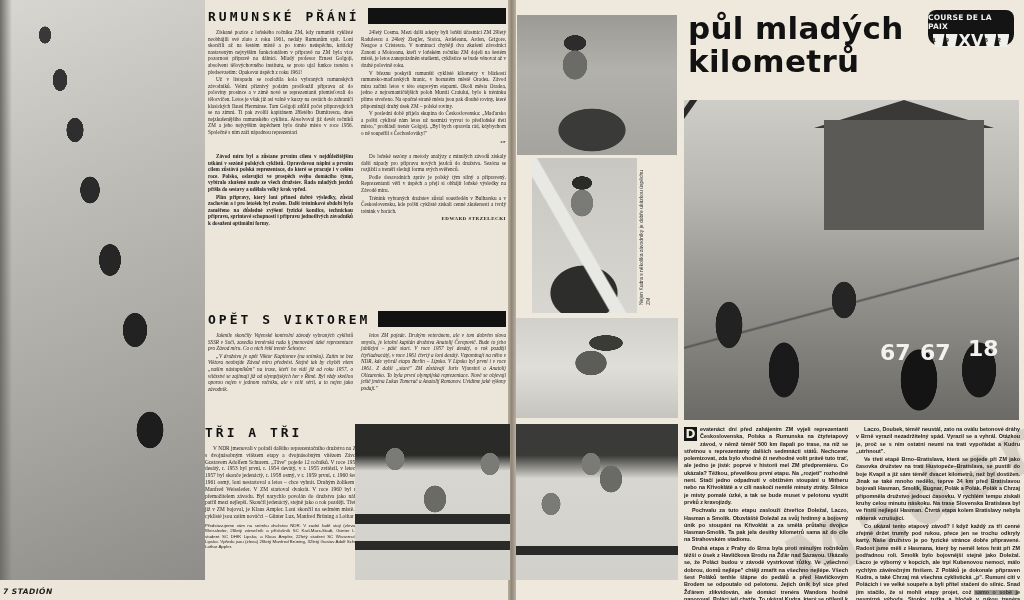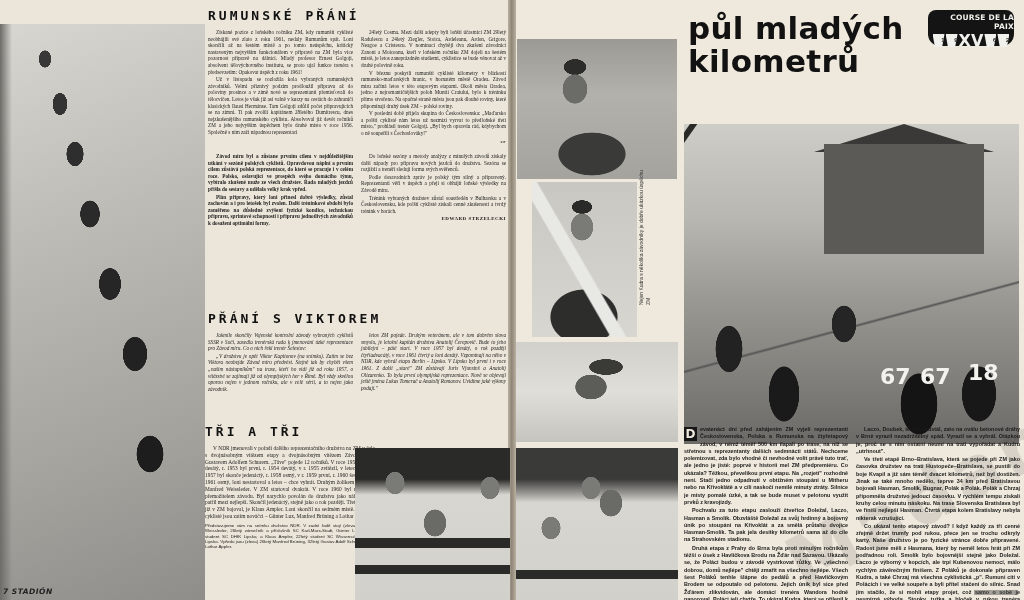--- a/index.html
+++ b/index.html
@@ -6,21 +6,21 @@
   html, body { width: 1024px; height: 600px; overflow: hidden; background: #e9e1d2; }
   body { position: relative; font-family: "Liberation Sans", sans-serif; color: #1a1a1a; }
 
   .spread { position: absolute; inset: 0; width: 1024px; height: 600px; }
   .page-left { position: absolute; left: 0; top: 0; width: 512px; height: 600px; background: #ece6da; }
   .page-right { position: absolute; left: 512px; top: 0; width: 512px; height: 600px; background: #efe9dd; }
   .gutter { position: absolute; left: 508px; top: 0; width: 8px; height: 600px;
     background: linear-gradient(90deg, #b9b0a0, #8f8677 45%, #b9b0a0); }
 
   
-  .photo { position: absolute; overflow: hidden; background: #8a8a86; margin-top: 24px; }
+  .photo { position: absolute; overflow: hidden; background: #8a8a86; }
 
   .cyclists-big { left: 0; top: 0; width: 205px; height: 580px;
     background:
       radial-gradient(ellipse 22px 30px at 150px 430px, #1d1d1d 60%, transparent 62%),
       radial-gradient(ellipse 20px 28px at 135px 330px, #222 60%, transparent 62%),
       radial-gradient(ellipse 18px 26px at 110px 260px, #262626 60%, transparent 62%),
       radial-gradient(ellipse 16px 22px at 90px 190px, #2a2a2a 60%, transparent 62%),
       radial-gradient(ellipse 14px 20px at 75px 130px, #2e2e2e 60%, transparent 62%),
       radial-gradient(ellipse 12px 18px at 60px 80px, #333 60%, transparent 62%),
       radial-gradient(ellipse 10px 14px at 45px 35px, #383838 60%, transparent 62%),
@@ -75,42 +75,42 @@
   .trio-right { left: 516px; top: 424px; width: 162px; height: 156px;
     background:
       radial-gradient(ellipse 20px 24px at 95px 55px, #6a6a66 55%, transparent 57%),
       radial-gradient(ellipse 17px 20px at 35px 80px, #7a7a76 55%, transparent 57%),
       radial-gradient(ellipse 17px 20px at 75px 40px, #7a7a76 55%, transparent 57%),
       linear-gradient(180deg, transparent 78%, #2a2a28 78%, #2a2a28 84%, transparent 84%),
       linear-gradient(180deg, #3a3a38 0%, #3a3a38 20%, #d8d6d0 35%, #d2d0ca 100%); }
 
   
   .article { position: absolute; }
-  .section-head { display: flex; align-items: flex-start; height: 16px; margin-bottom: 5px; flex-direction: column; }
+  .section-head { display: flex; align-items: flex-end; height: 16px; margin-bottom: 5px; }
   .section-head .title { font-family: "DejaVu Sans Mono", monospace; font-weight: bold; font-size: 13px;
     letter-spacing: 3px; color: #111; white-space: nowrap; padding-right: 8px; }
   .section-head .bar { flex: 1; height: 16px; background: #121212; }
   .cols { display: flex; gap: 8px; }
   .col { flex: 1; font-family: "Liberation Serif", serif; font-size: 5.2px; line-height: 6.6px; text-align: justify; color: #222; }
   .col p { text-indent: 8px; margin-bottom: 1px; }
   .col.italic { font-style: italic; }
   .byline { text-align: right; font-weight: bold; font-size: 5px; letter-spacing: 0.5px; margin-top: 2px; }
 
   .a-rumunske { left: 208px; top: 8px; width: 298px; }
   .a-jidlem { left: 208px; top: 153px; width: 298px; }
   .a-viktorem { left: 208px; top: 311px; width: 298px; }
   .a-tri { left: 205px; top: 424px; width: 170px; }
   .a-tri .col { font-size: 5.4px; line-height: 6.8px; }
   .a-tri .sub-caption { font-family: "Liberation Sans", sans-serif; font-size: 4.4px; line-height: 5.4px; margin-top: 3px; color: #222; text-align: justify; }
 
   
   .headline { position: absolute; left: 688px; top: 12px; font-family: "DejaVu Sans", sans-serif; font-weight: bold;
     font-size: 31px; line-height: 33px; color: #121212; letter-spacing: 0.3px; }
   .badge { position: absolute; left: 928px; top: 10px; width: 86px; height: 36px; background: #141414; border-radius: 8px 8px 12px 12px;
-    color: #f0f0ec; text-align: right; }
+    color: #f0f0ec; text-align: left; }
   .badge .badge-top { font-family: "DejaVu Sans", sans-serif; font-weight: bold; font-size: 7.5px; padding-top: 3px; letter-spacing: 0.2px; }
   .badge .badge-bottom { display: flex; justify-content: space-around; align-items: center; margin-top: 2px; padding: 0 4px; }
   .badge .digit { background: #f0f0ec; color: #141414; font-size: 6px; font-weight: bold; width: 12px; height: 13px; line-height: 13px;
     clip-path: polygon(0 0, 100% 0, 80% 100%, 20% 100%); }
   .badge .xv { font-family: "DejaVu Sans", sans-serif; font-weight: bold; font-size: 16px; line-height: 15px; color: #f0f0ec; }
 
   .a-main { position: absolute; left: 684px; top: 426px; width: 336px; }
   .a-main .col { font-family: "Liberation Sans", sans-serif; font-weight: bold; font-size: 5.4px; line-height: 7.3px; color: #1a1a1a; }
   .dropcap { float: left; background: #161616; color: #efe9dd; font-family: "DejaVu Sans", sans-serif; font-weight: bold;
     font-size: 12px; line-height: 14px; width: 13px; height: 14px; text-align: center; margin: 1px 3px 0 0; }
@@ -160,21 +160,21 @@
         <p>Do loňské sezóny a metody analýzy z minulých závodů získaly další nápady pro přípravu nových jezdců do družstva. Sezóna se rozjíždí a trenéři sledují formu svých svěřenců.</p>
         <p>Podle dosavadních zpráv je polský tým silný a připravený. Reprezentanti věří v úspěch a přejí si obhájit loňské výsledky na Závodě míru.</p>
         <p>Trénink vybraných družstev zůstal soustředěn v Bulharsku a v Československu, kde polští cyklisté získali cenné zkušenosti a tvrdý trénink v horách.</p>
         <div class="byline">EDWARD STRZELECKI</div>
       </div>
     </div>
   </div>
 
   <div class="article a-viktorem">
     <div class="section-head">
-      <span class="title">PŘÁNÍ S VIKTOREM</span>
+      <span class="title">OPĚT S VIKTOREM</span>
       <span class="bar"></span>
     </div>
     <div class="cols">
       <div class="col italic">
         <p>Jakmile skončily Vojenské kontrolní závody vybraných cyklistů SSSR v Soči, zasedla trenérská rada k jmenování úzké reprezentace pro Závod míru. Co o nich řekl trenér Šelestov:</p>
         <p>„V družstvu je opět Viktor Kapitonov (na snímku). Zatím se bez Viktora neobejde Závod míru předvést. Stejně tak by chybět všem „našim nástupníkům" na trase, kteří ho vidí již od roku 1957, o vítězství se zajímají již od olympijských her v Římě. Byl vždy skvělou oporou nejen v jednom ročníku, ale v celé sérii, a to nejen jako závodník.</p>
       </div>
       <div class="col italic">
         <p>letos ZM pojede. Druhým veteránem, ale v tom dobrém slova smyslu, je letošní kapitán družstva Anatolij Čerepovič. Bude to jeho jubilejní – páté start. V roce 1957 byl desátý, o rok později čtyřiadvacátý, v roce 1961 čtvrtý a loni desátý. Vzpomínají na něho v NDR, kde vyhrál etapu Berlín – Lipsko. V Lipsku byl první i v roce 1961. Z další „staré" ZM zůstávají Juris Vjunsinš a Anatolij Olizarenko. To byla první olympijská reprezentace. Nově se objevují ještě jména Lukas Tomerač a Anatolij Romanov. Uvidíme jaké výkony podají."</p>
       </div>

